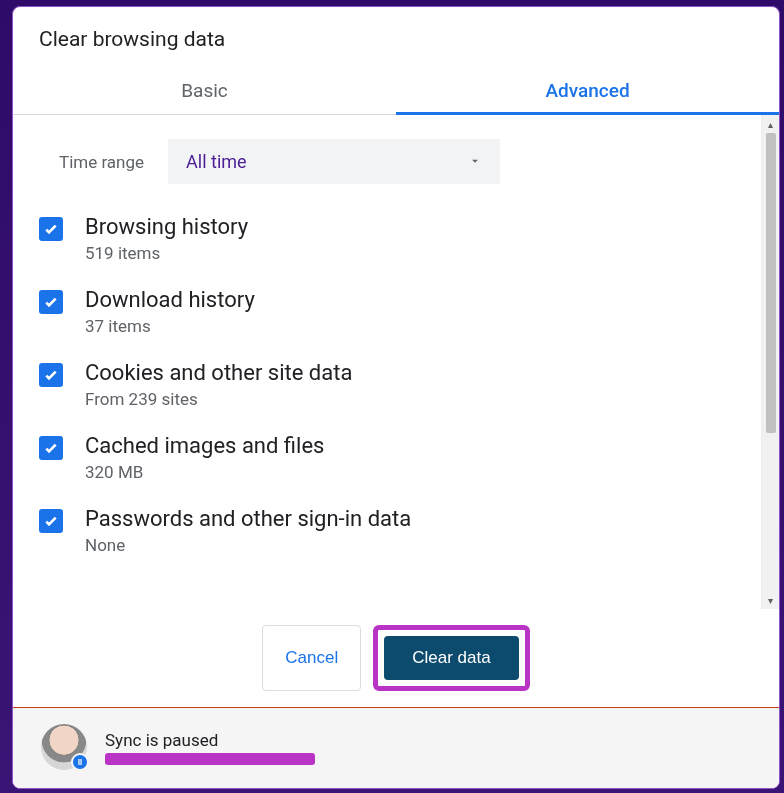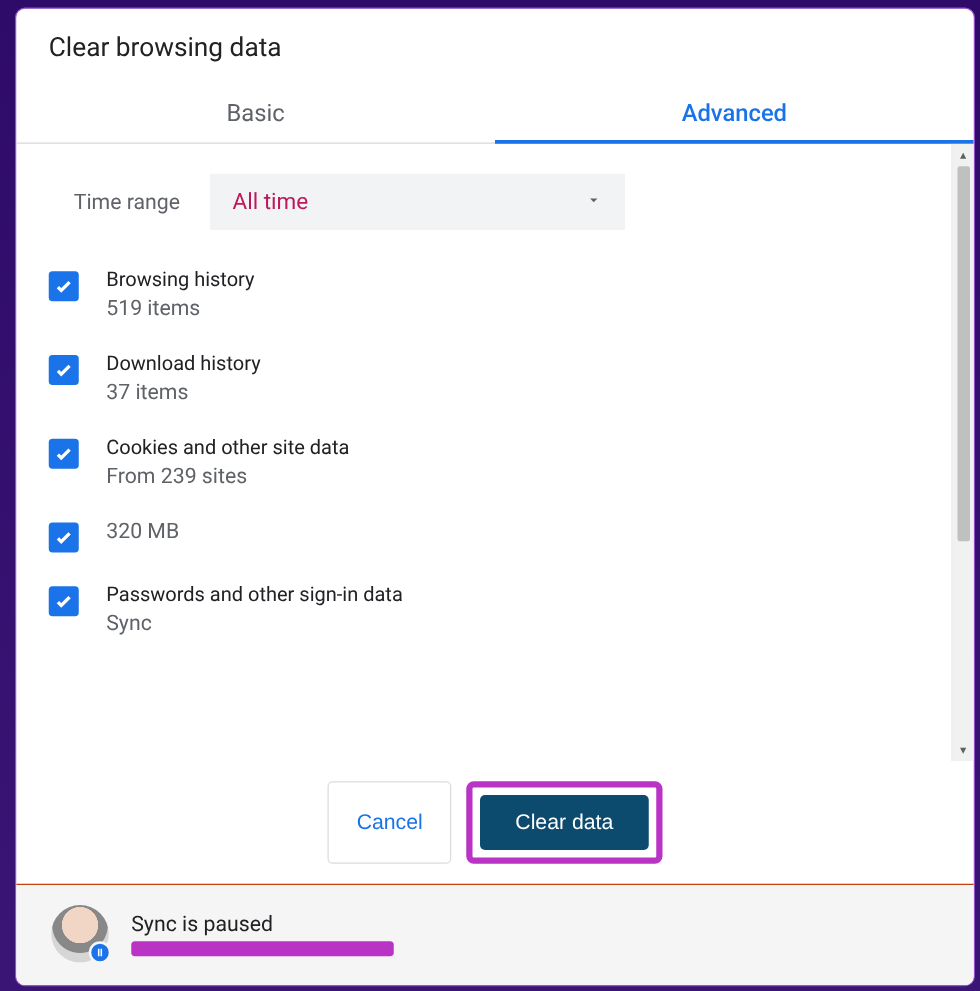--- a/index.html
+++ b/index.html
@@ -107,21 +107,21 @@
     }
     .range-label {
       font-size: 17px;
       color: #5f6368;
     }
     .select {
       background: #f1f3f4;
       border: none;
       padding: 12px 18px;
       font-size: 18px;
-      color: #be185d;
+      color: #4c1d95;
       width: 332px;
       display: flex;
       justify-content: space-between;
       align-items: center;
       cursor: pointer;
     }
     .select-arrow {
       color: #5f6368;
     }
     .option-row {
@@ -137,21 +137,21 @@
       border-radius: 3px;
       display: flex;
       align-items: center;
       justify-content: center;
       flex-shrink: 0;
       margin-top: 3px;
       cursor: pointer;
     }
     .checkbox svg { width: 16px; height: 16px; }
     .opt-text { display: flex; flex-direction: column; gap: 4px; }
-    .opt-title { font-size: 16px; color: #202124; }
+    .opt-title { font-size: 22px; color: #202124; }
     .opt-sub { font-size: 17px; color: #5f6368; }
     .footer {
       padding: 16px 20px;
       display: flex;
       justify-content: center;
       gap: 0;
       border-bottom: 1px solid #c2410c;
     }
     .btn-cancel {
       background: #fff;
@@ -267,33 +267,34 @@
         </div>
       </div>
 
       <div class="option-row">
         <div class="checkbox">
           <svg viewBox="0 0 24 24" fill="none" stroke="#fff" stroke-width="4">
               <path d="M5 13l4 4L19 7"></path>
             </svg>
         </div>
         <div class="opt-text">
+          <span class="opt-title">Cached images and files</span>
           <span class="opt-sub">320 MB</span>
         </div>
       </div>
 
       <div class="option-row">
         <div class="checkbox">
           <svg viewBox="0 0 24 24" fill="none" stroke="#fff" stroke-width="4">
               <path d="M5 13l4 4L19 7"></path>
             </svg>
         </div>
         <div class="opt-text">
           <span class="opt-title">Passwords and other sign-in data</span>
-          <span class="opt-sub">Sync</span>
+          <span class="opt-sub">None</span>
         </div>
       </div>
     </div>
     <div class="scrollbar-track">
       <div class="scrollbar-arrow">▴</div>
       <div class="scrollbar-thumb"></div>
       <div class="scrollbar-spacer"></div>
       <div class="scrollbar-arrow">▾</div>
     </div>
   </div>

